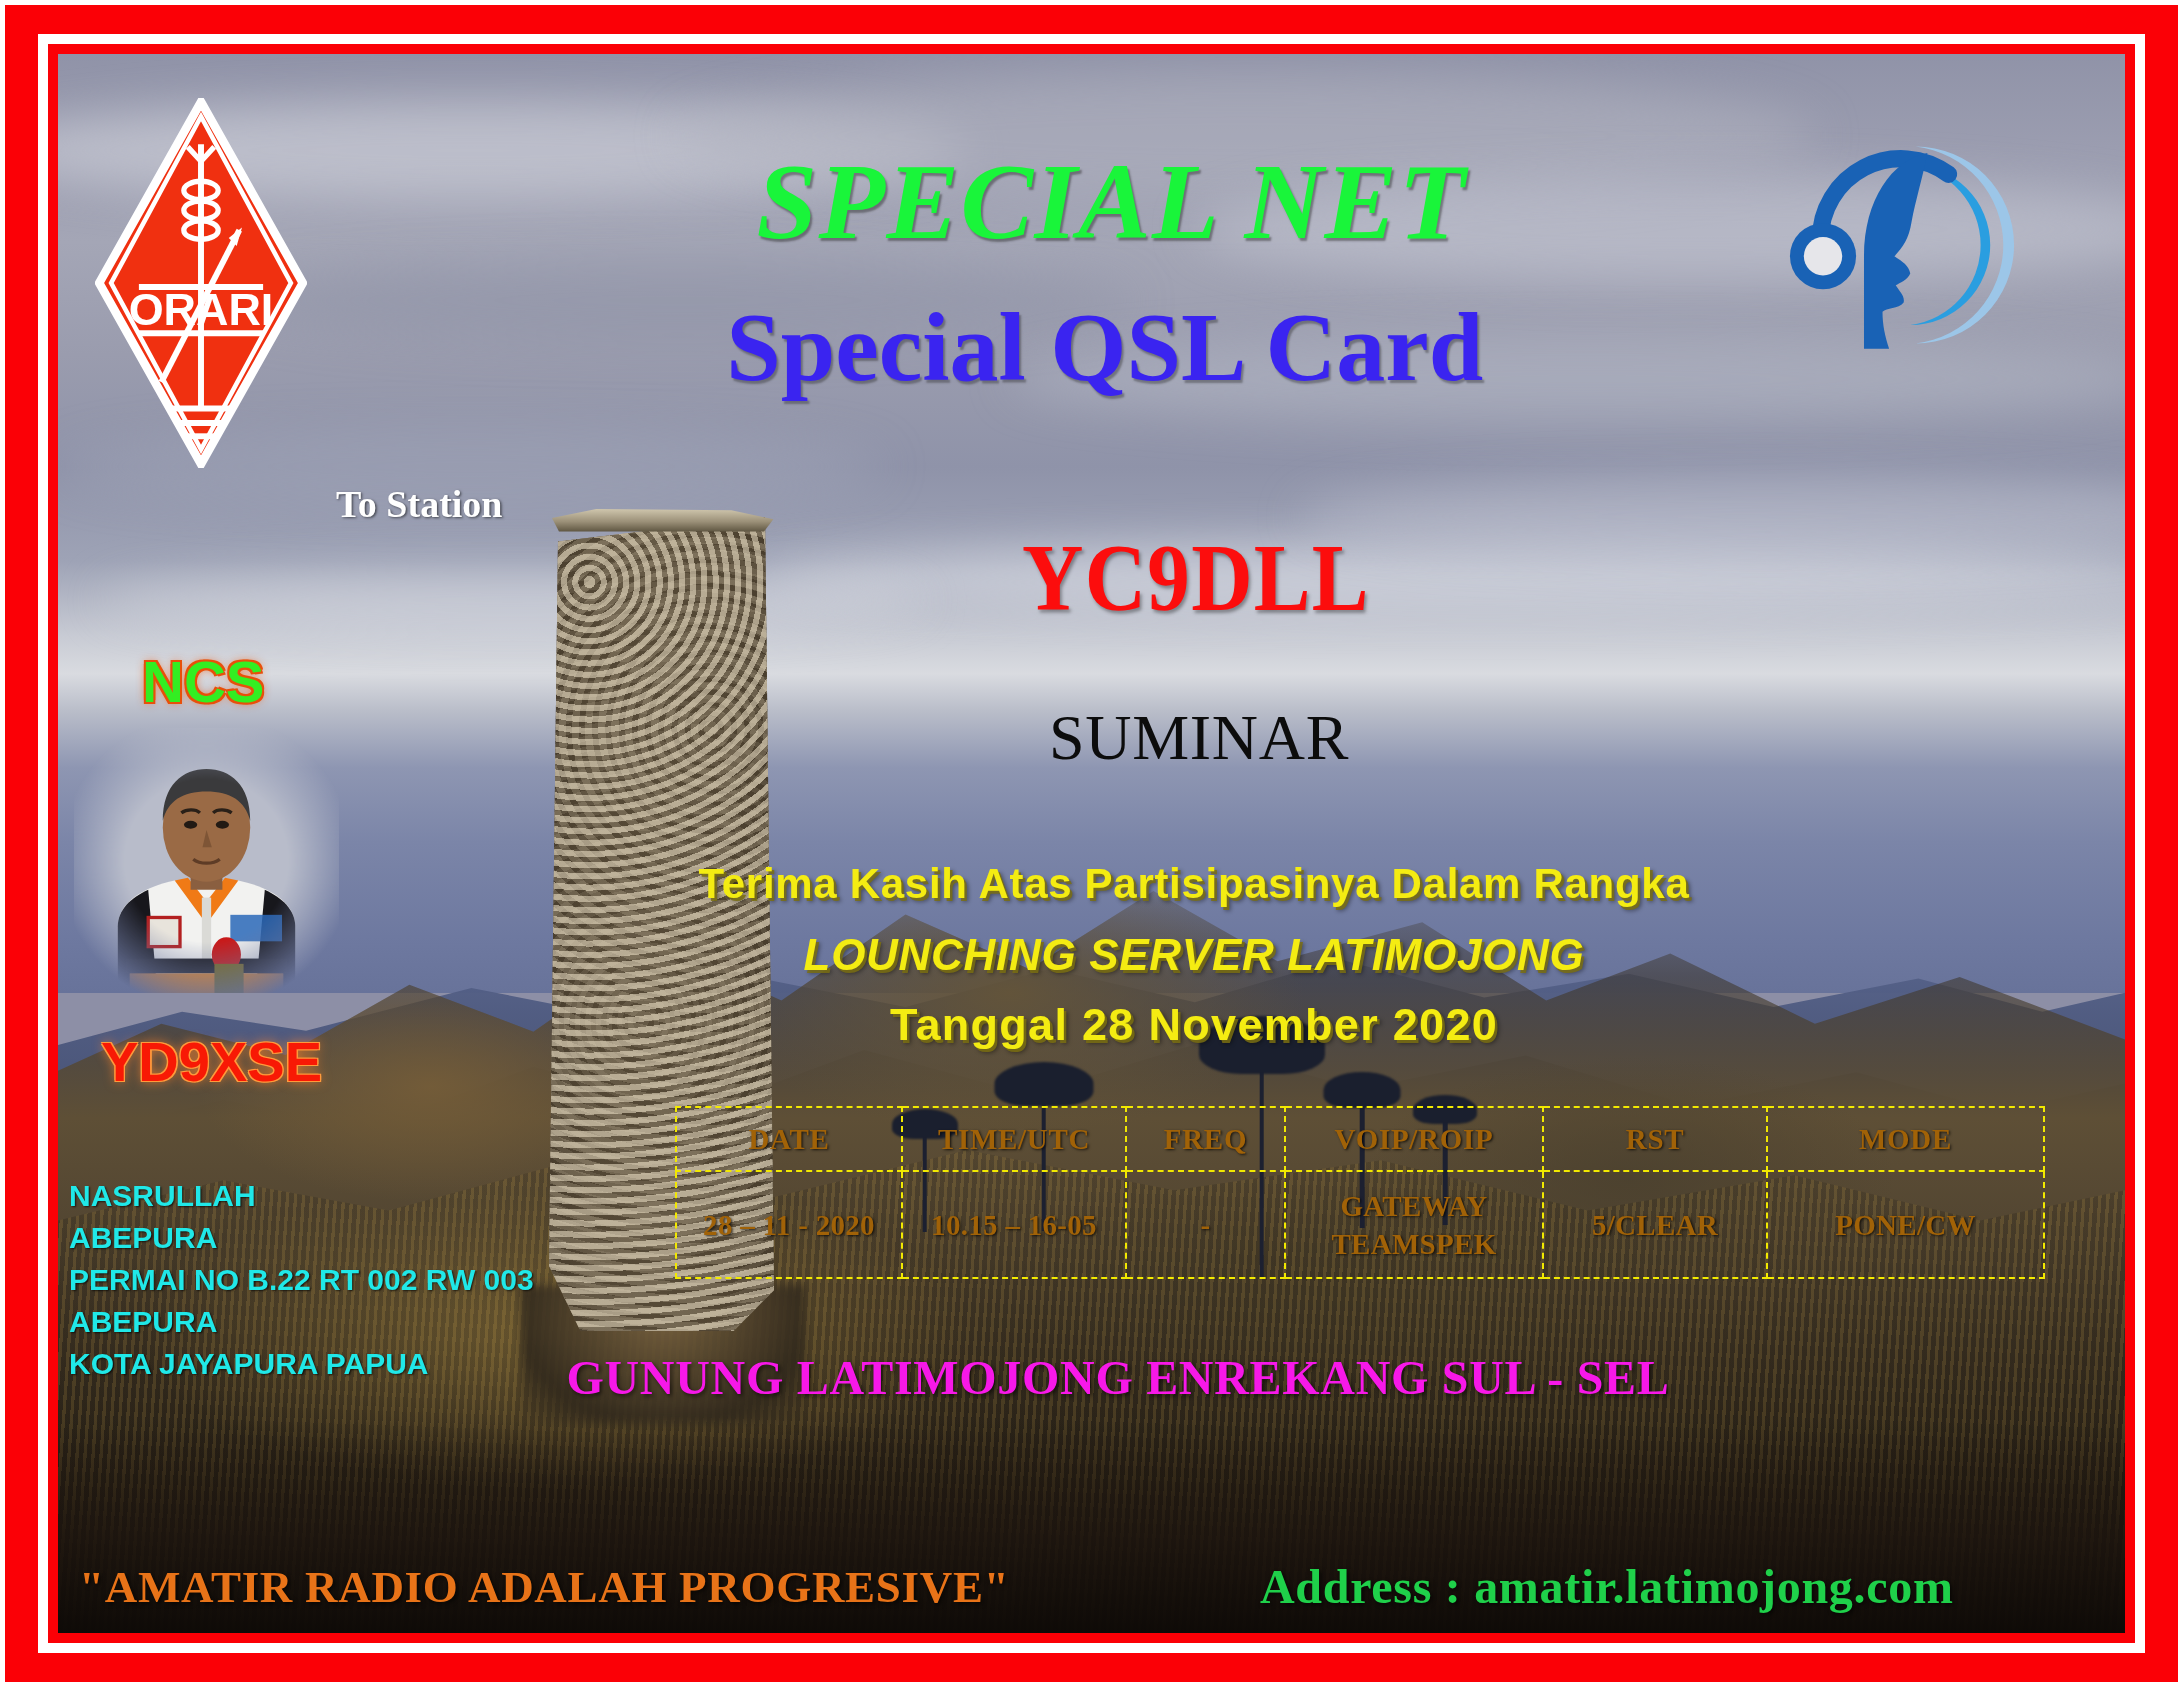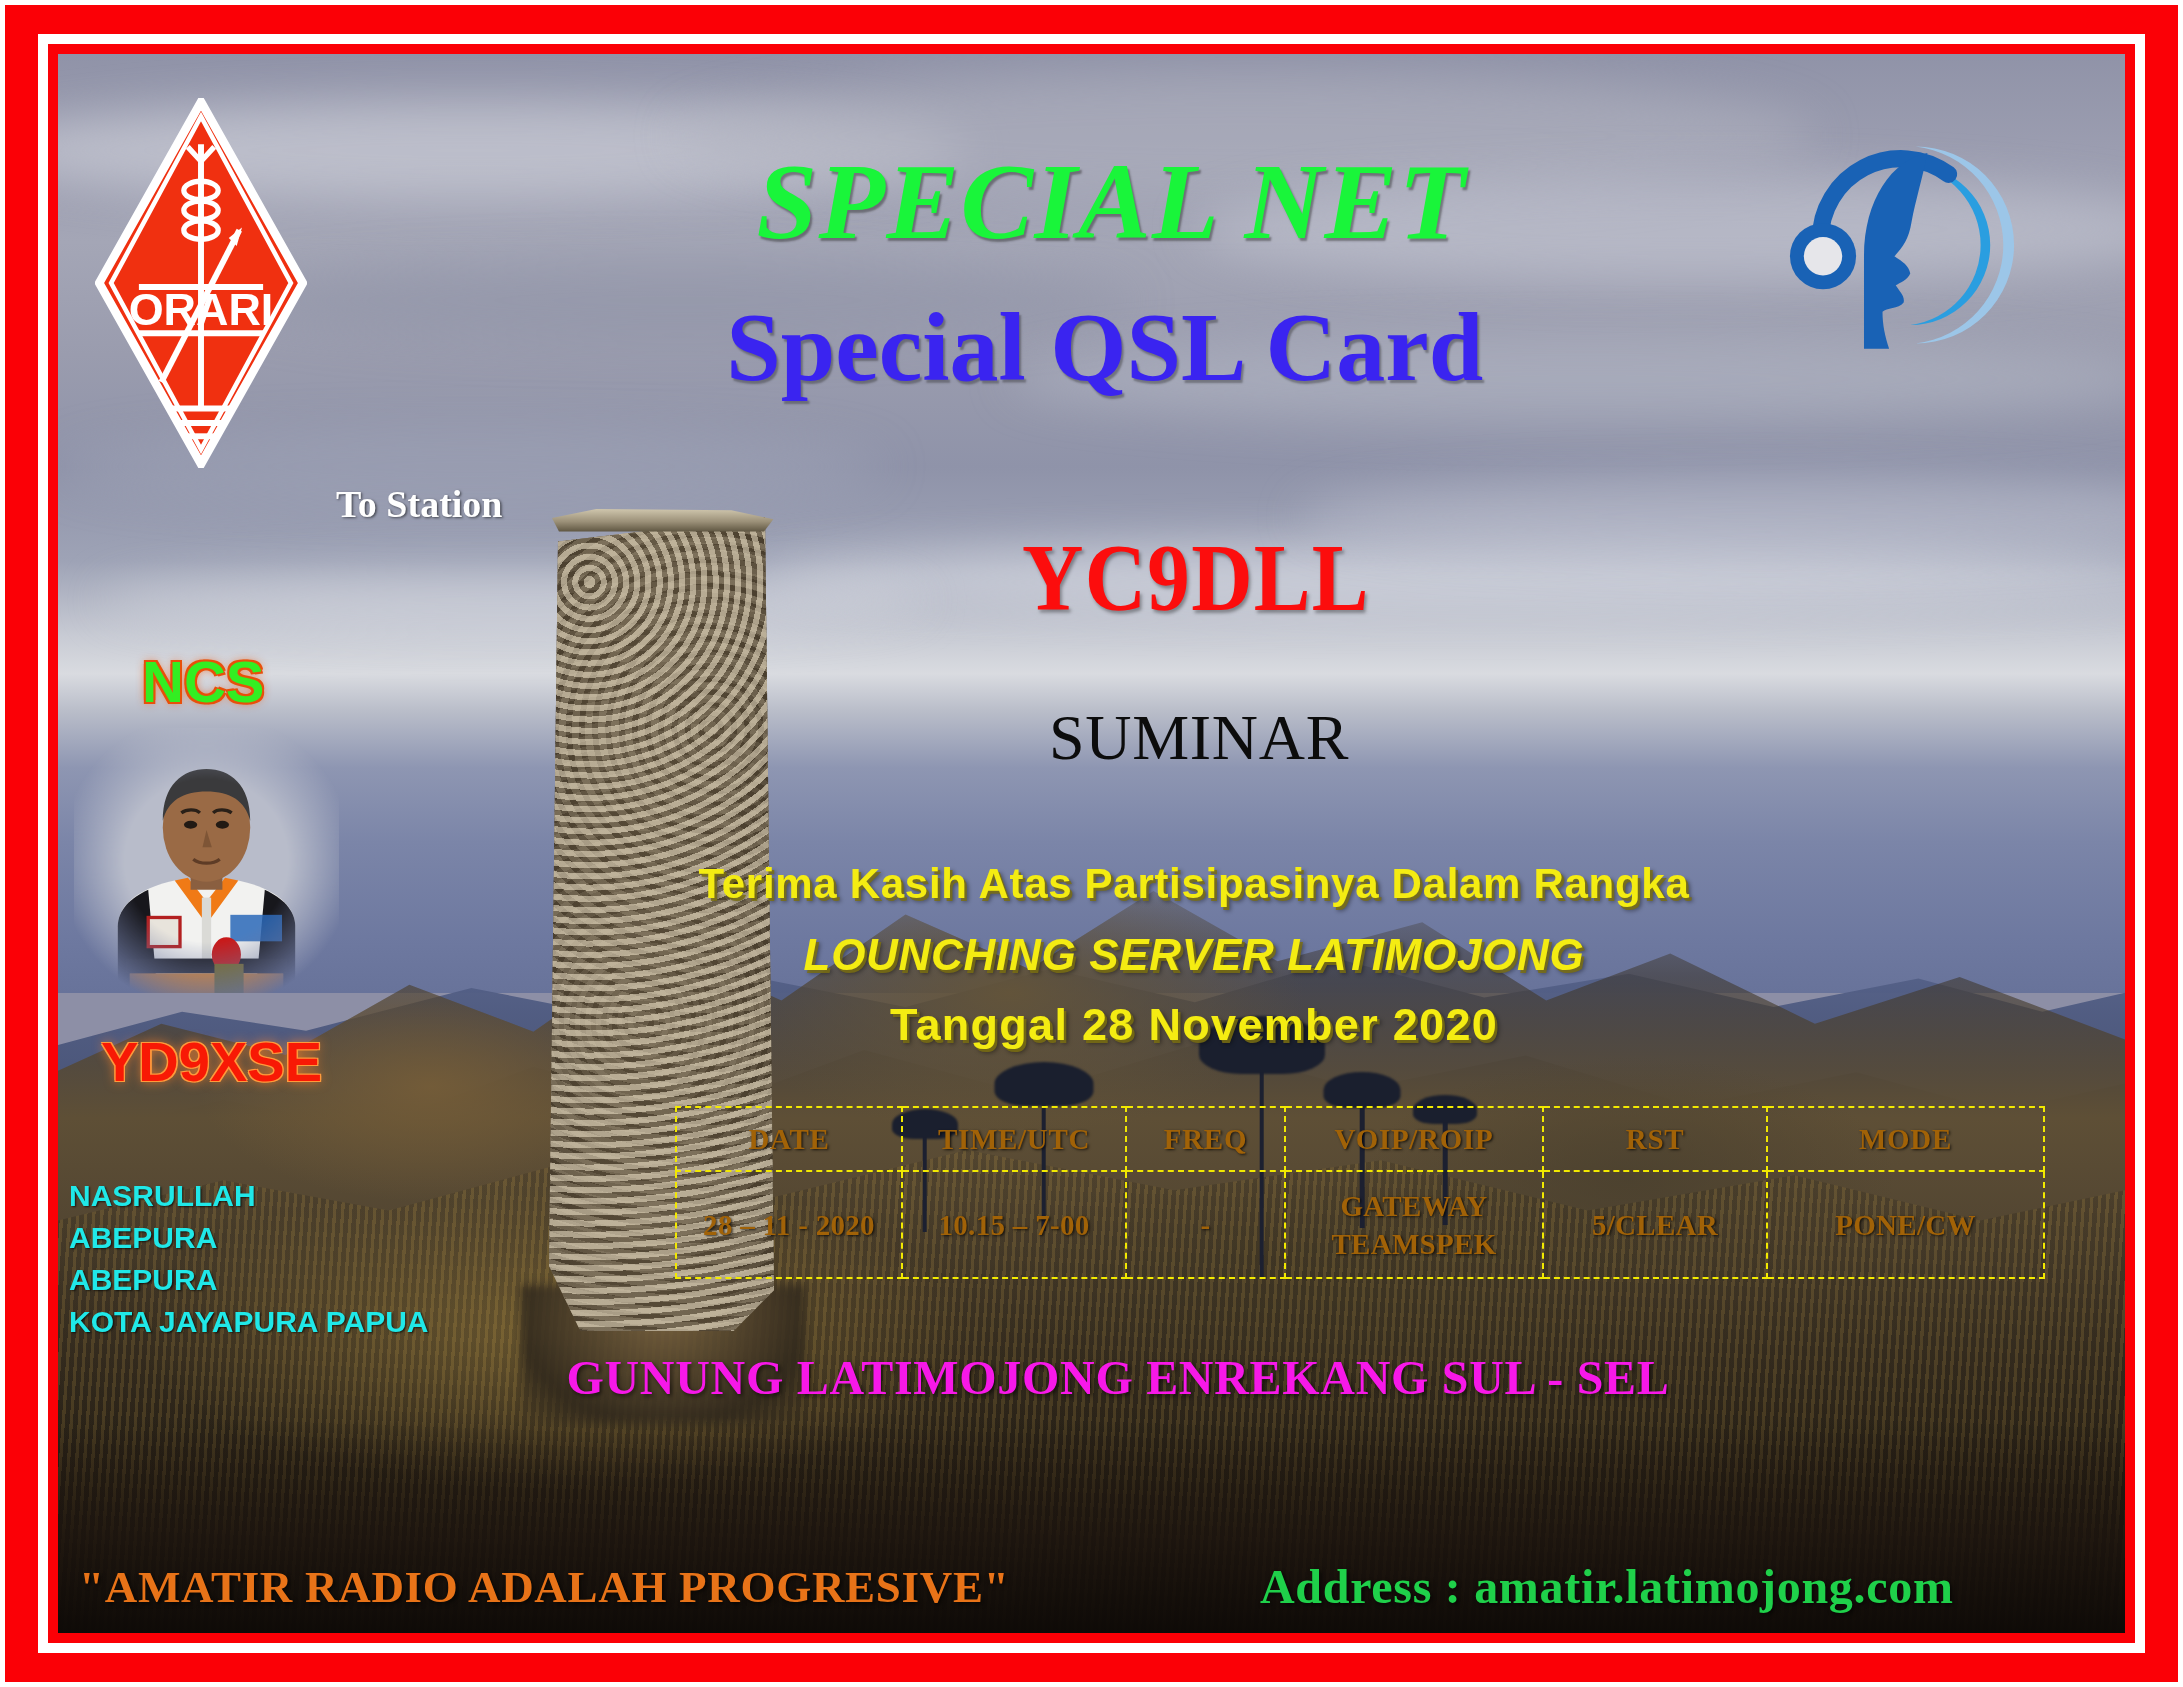--- a/index.html
+++ b/index.html
@@ -505,20 +505,21 @@
         <path d="M180 198 C190 206 210 206 220 198" stroke="#5e3c26" stroke-width="5" fill="none"></path>
       </g>
     </svg>
   </div>
 
   <div class="abs" id="ncs-callsign">YD9XSE</div>
 
   <div class="abs" id="address-block">
     <div>NASRULLAH</div>
     <div>ABEPURA</div>
+    <div>PERMAI NO B.22 RT 002 RW 003</div>
     <div>ABEPURA</div>
     <div>KOTA JAYAPURA PAPUA</div>
   </div>
 
   <div class="abs thanks-line" id="thanks-2">LOUNCHING SERVER LATIMOJONG</div>
   <div class="abs thanks-line" id="thanks-1">Terima Kasih Atas Partisipasinya Dalam Rangka</div>
   <div class="abs thanks-line" id="thanks-3">Tanggal  28  November  2020</div>
 
   <table id="qso-table">
     <colgroup>
@@ -535,21 +536,21 @@
         <th>TIME/UTC</th>
         <th>FREQ</th>
         <th>VOIP/ROIP</th>
         <th>RST</th>
         <th>MODE</th>
       </tr>
     </thead>
     <tbody>
       <tr>
         <td>28 – 11 - 2020</td>
-        <td>10.15 – 7-00</td>
+        <td>10.15 – 16-05</td>
         <td>-</td>
         <td>
           <div>GATEWAY</div>
           <div>TEAMSPEK</div>
         </td>
         <td>5/CLEAR</td>
         <td>PONE/CW</td>
       </tr>
     </tbody>
   </table>

